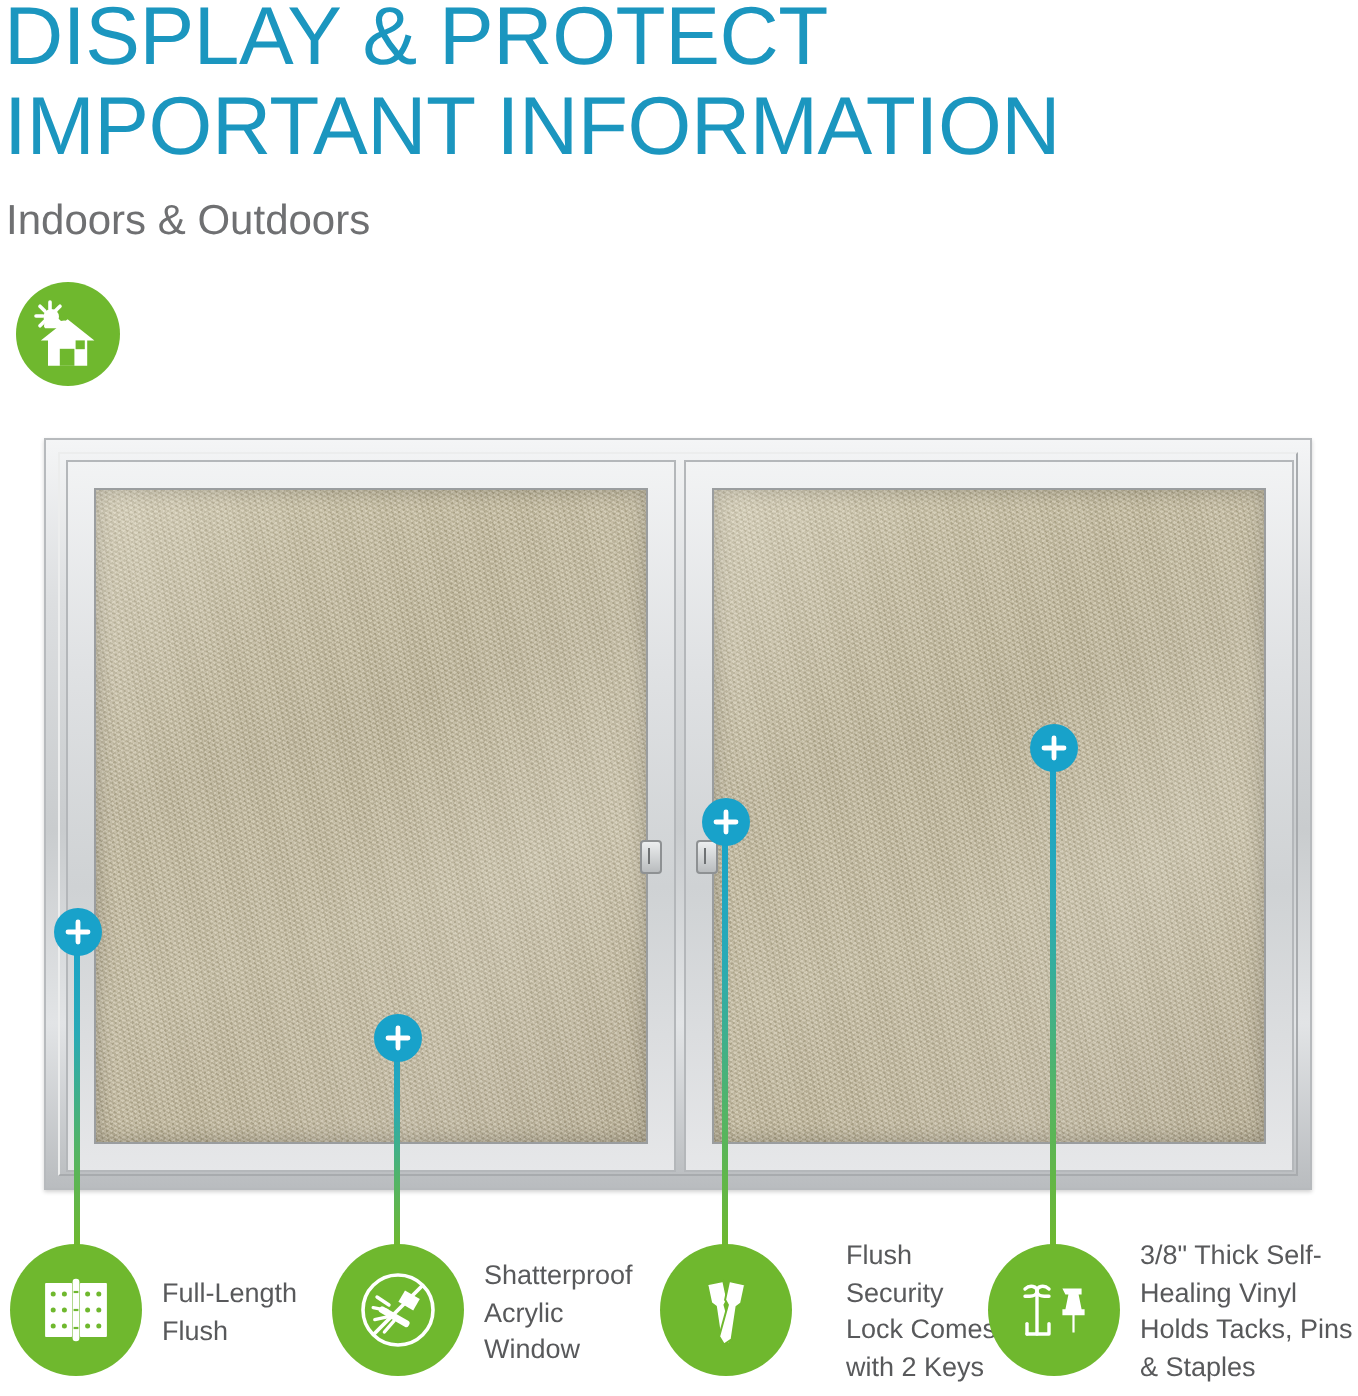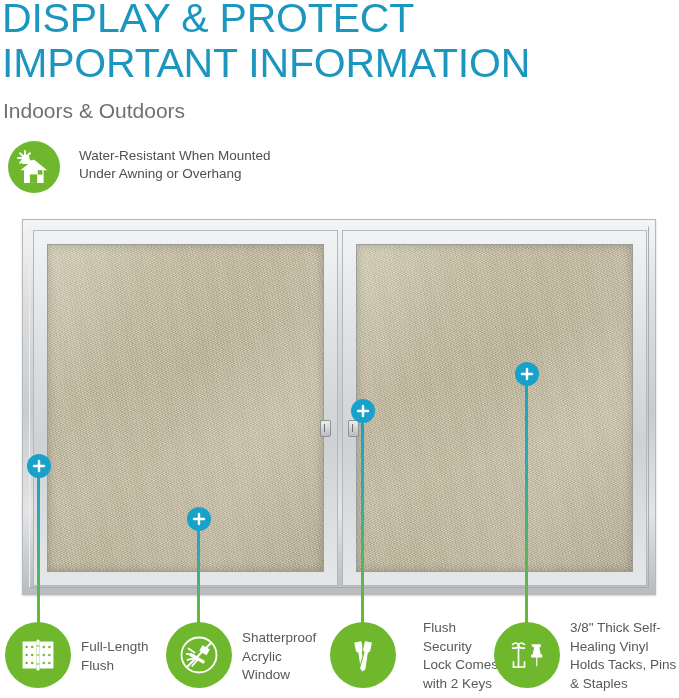--- a/index.html
+++ b/index.html
@@ -144,22 +144,20 @@
           <circle cx="17.6" cy="17.4" r="3.9"></circle>
 
           <path d="M14 22.2c0-2.6 2.1-4.6 4.7-4.6 1.5 0 2.9.7 3.8 1.9.5-.2 1-.3 1.6-.3 2.2 0 4 1.7 4.1 3.9H14.6a4.3 4.3 0 0 1-.6-.9z"></path>
 
           <path d="M25.8 18.6 12.4 29.3h3.6v12.6h19.6V29.3h3.6L25.8 18.6z"></path>
           <rect x="21.9" y="33.4" width="7.3" height="8.5" fill="#6fb82e"></rect>
           <rect x="29.8" y="29.2" width="4.6" height="4.4" fill="#6fb82e"></rect>
         </g>
       </svg>
     </div>
-    <div class="badge-text">Water-Resistant When Mounted
-Under Awning or Overhang</div>
   </div>
 
   <div class="board">
     <div class="board-outer"></div>
 
     <div class="door door-left">
       <div class="door-inner"></div>
       <div class="lock-cyl lock-left"></div>
     </div>
 

